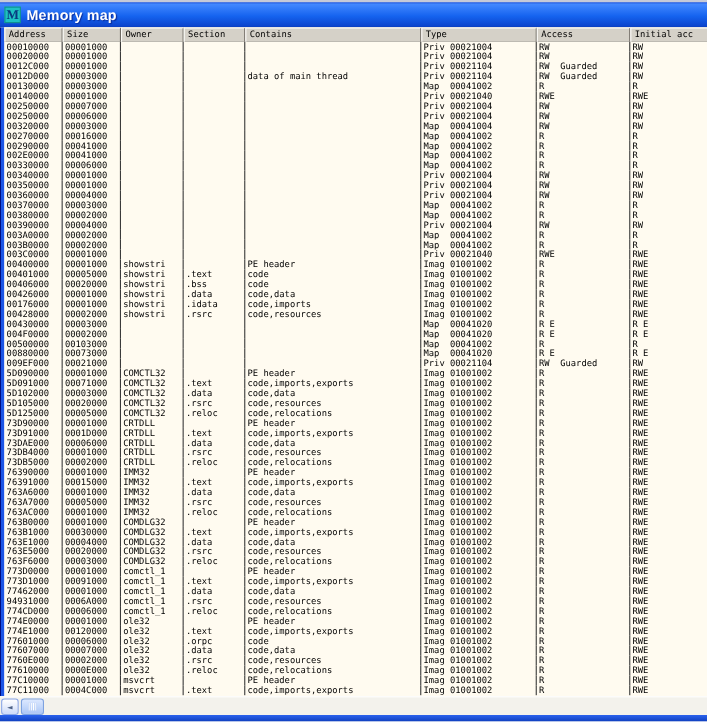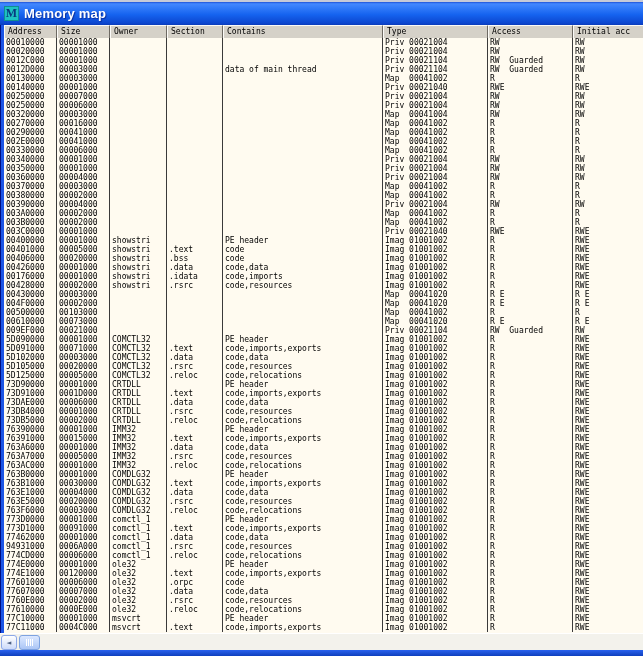--- a/index.html
+++ b/index.html
@@ -369,21 +369,21 @@
             <div class="cell c0">00500000</div>
             <div class="cell c1">00103000</div>
             <div class="cell c2"></div>
             <div class="cell c3"></div>
             <div class="cell c4"></div>
             <div class="cell c5">Map  00041002</div>
             <div class="cell c6">R</div>
             <div class="cell c7">R</div>
           </div>
           <div class="row">
-            <div class="cell c0">00610000</div>
+            <div class="cell c0">00880000</div>
             <div class="cell c1">00073000</div>
             <div class="cell c2"></div>
             <div class="cell c3"></div>
             <div class="cell c4"></div>
             <div class="cell c5">Map  00041020</div>
             <div class="cell c6">R E</div>
             <div class="cell c7">R E</div>
           </div>
           <div class="row">
             <div class="cell c0">009EF000</div>

